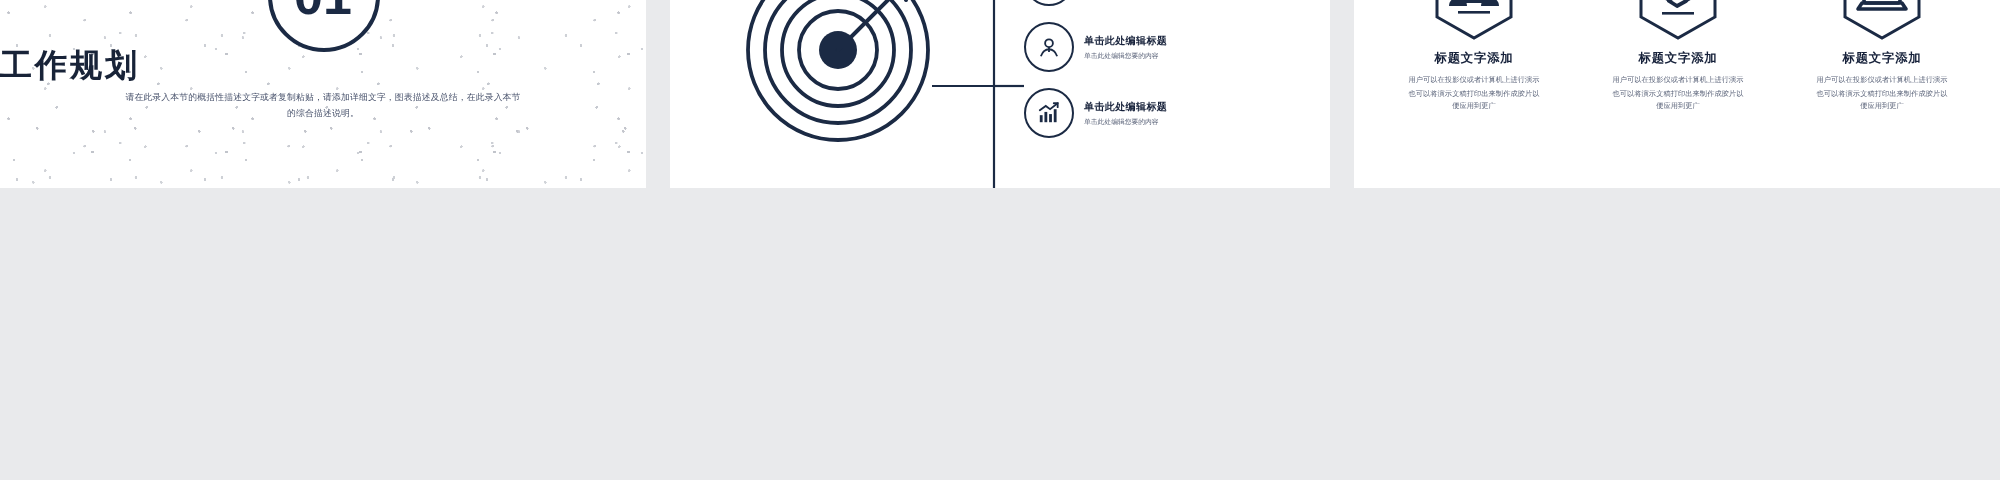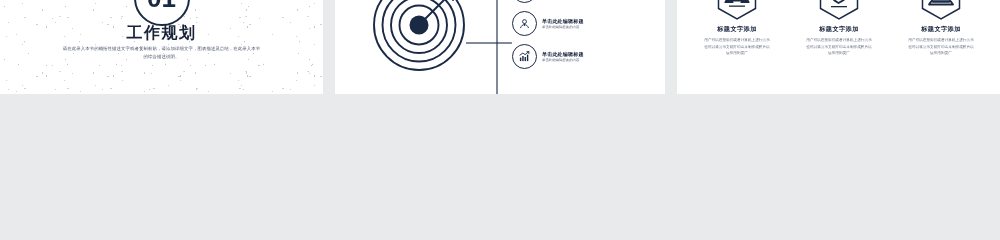--- a/index.html
+++ b/index.html
@@ -50,21 +50,21 @@
   
   .badge01{
     position:absolute;left:50%;top:-30px;transform:translateX(-50%);
     width:52px;height:52px;border-radius:50%;
     border:2.6px solid #1b2a44;
     display:flex;align-items:center;justify-content:center;
     color:#1b2a44;font-weight:bold;font-size:26px;line-height:1;
     background:#ffffff;
   }
   .s1-title{
-    position:absolute;left:0;right:0;top:23px;text-align:center;
+    position:absolute;left:0;right:0;top:23px;text-align:left;
     color:#182338;font-size:16px;font-weight:bold;letter-spacing:1.5px;
   }
   .s1-desc{
     position:absolute;left:62px;right:62px;top:45px;text-align:center;
     color:#46506a;font-size:4.4px;line-height:1.75;letter-spacing:.1px;
   }
 
   
   .target{position:absolute;left:37px;top:-22px;width:94px;height:94px;}
   .s2-items{position:absolute;left:177px;top:-26px;width:150px;}

